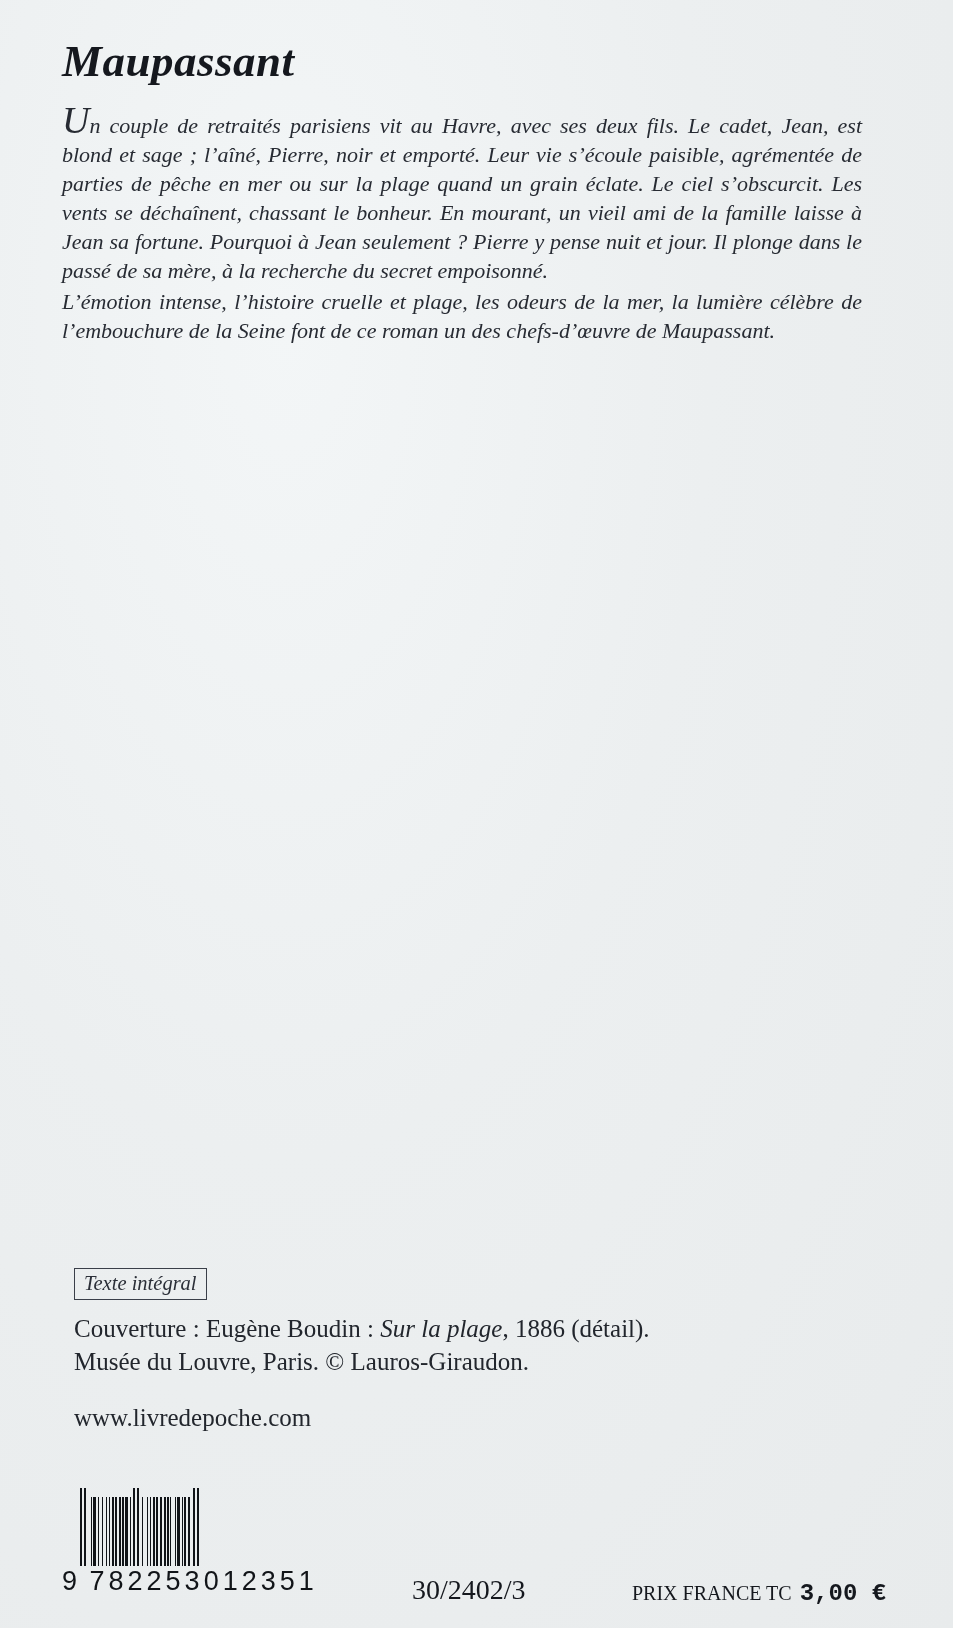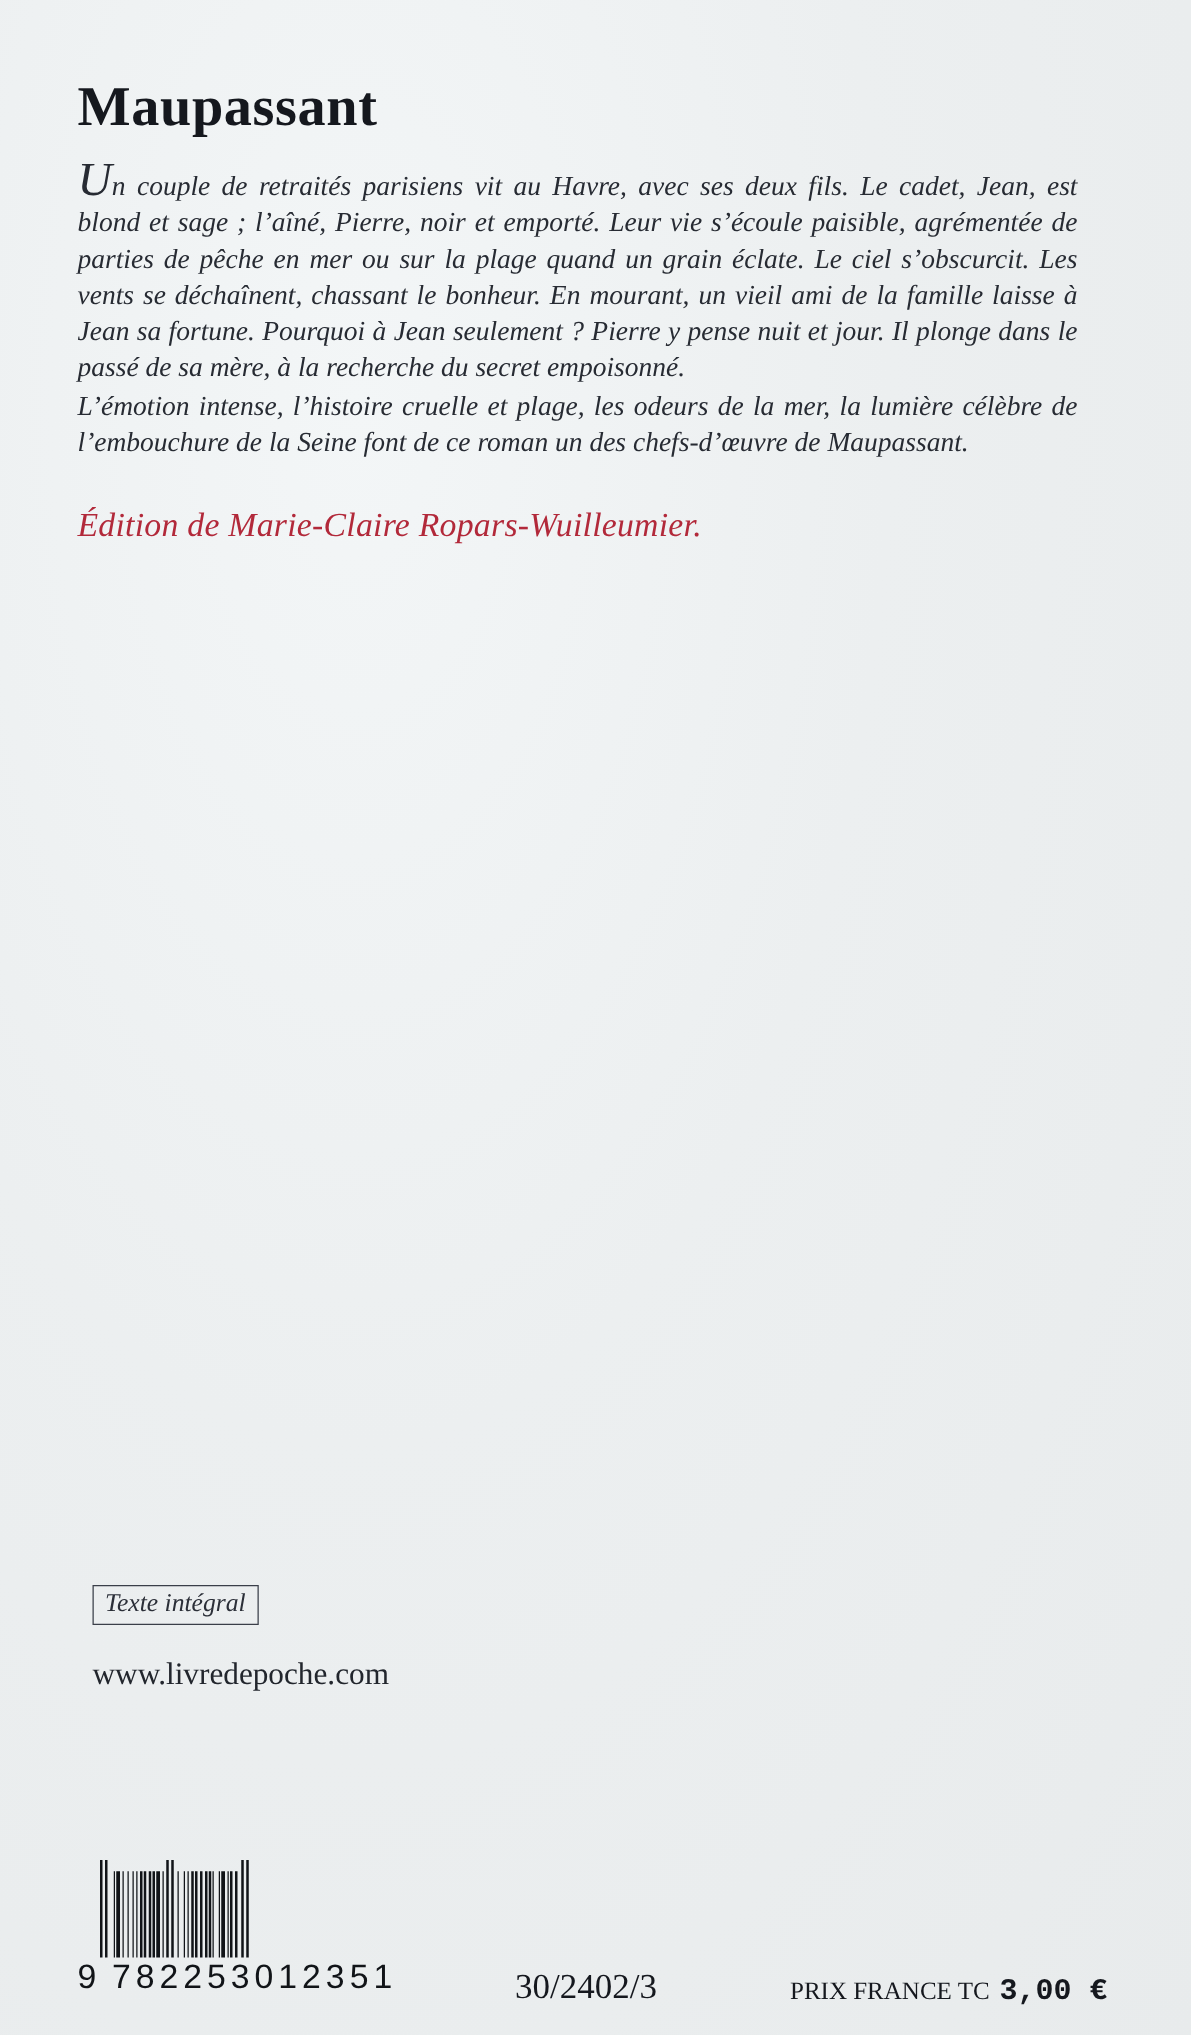--- a/index.html
+++ b/index.html
@@ -30,22 +30,23 @@
     height: 1628px;
   }
 
   
   .author {
     font-family: "Liberation Serif", serif;
     font-weight: bold;
     font-size: 45px;
     letter-spacing: 0.5px;
     color: #15181e;
-    margin-top: 62px;
+    margin-top: 38px;
     line-height: 1.05;
+    font-style: italic;
   }
   .title {
     font-family: "Liberation Serif", serif;
     font-weight: bold;
     font-size: 41px;
     color: #b2293a;
     margin-top: 14px;
     margin-left: 14px;
     line-height: 1.05;
   }
@@ -174,24 +175,27 @@
 <div class="page">
   <div class="inner">
 
     <div class="author">Maupassant</div>
 
     <div class="blurb">
       <p class="dropcap-line">Un couple de retraités parisiens vit au Havre, avec ses deux fils. Le cadet, Jean, est blond et sage ; l’aîné, Pierre, noir et emporté. Leur vie s’écoule paisible, agrémentée de parties de pêche en mer ou sur la plage quand un grain éclate. Le ciel s’obscurcit. Les vents se déchaînent, chassant le bonheur. En mourant, un vieil ami de la famille laisse à Jean sa fortune. Pourquoi à Jean seulement ? Pierre y pense nuit et jour. Il plonge dans le passé de sa mère, à la recherche du secret empoisonné.</p>
       <p>L’émotion intense, l’histoire cruelle et plage, les odeurs de la mer, la lumière célèbre de l’embouchure de la Seine font de ce roman un des chefs-d’œuvre de Maupassant.</p>
     </div>
 
-    <div class="credit">Édition de Marie-Claire Ropars-Wuilleumier.</div>
 
     <div class="footer">
       <div class="integral-box">Texte intégral</div>
+      <div class="cover-credit">
+        <span>Couverture : Eugène Boudin : </span><span class="it">Sur la plage</span><span>, 1886 (détail).</span><br>
+        <span>Musée du Louvre, Paris. © Lauros-Giraudon.</span>
+      </div>
       <div class="website">www.livredepoche.com</div>
     </div>
 
     <div class="barcode-area">
       <div class="barcode" id="barcode-bars">
           <span style="width: 2px; background: rgb(17, 20, 24); height: 100%;"></span>
           <span style="width: 2px; background: transparent; height: 100%;"></span>
           <span style="width: 2px; background: rgb(17, 20, 24); height: 100%;"></span>
           <span style="width: 3px; background: transparent; height: 100%;"></span>
           <span style="width: 2px; background: transparent; height: 88%;"></span>

